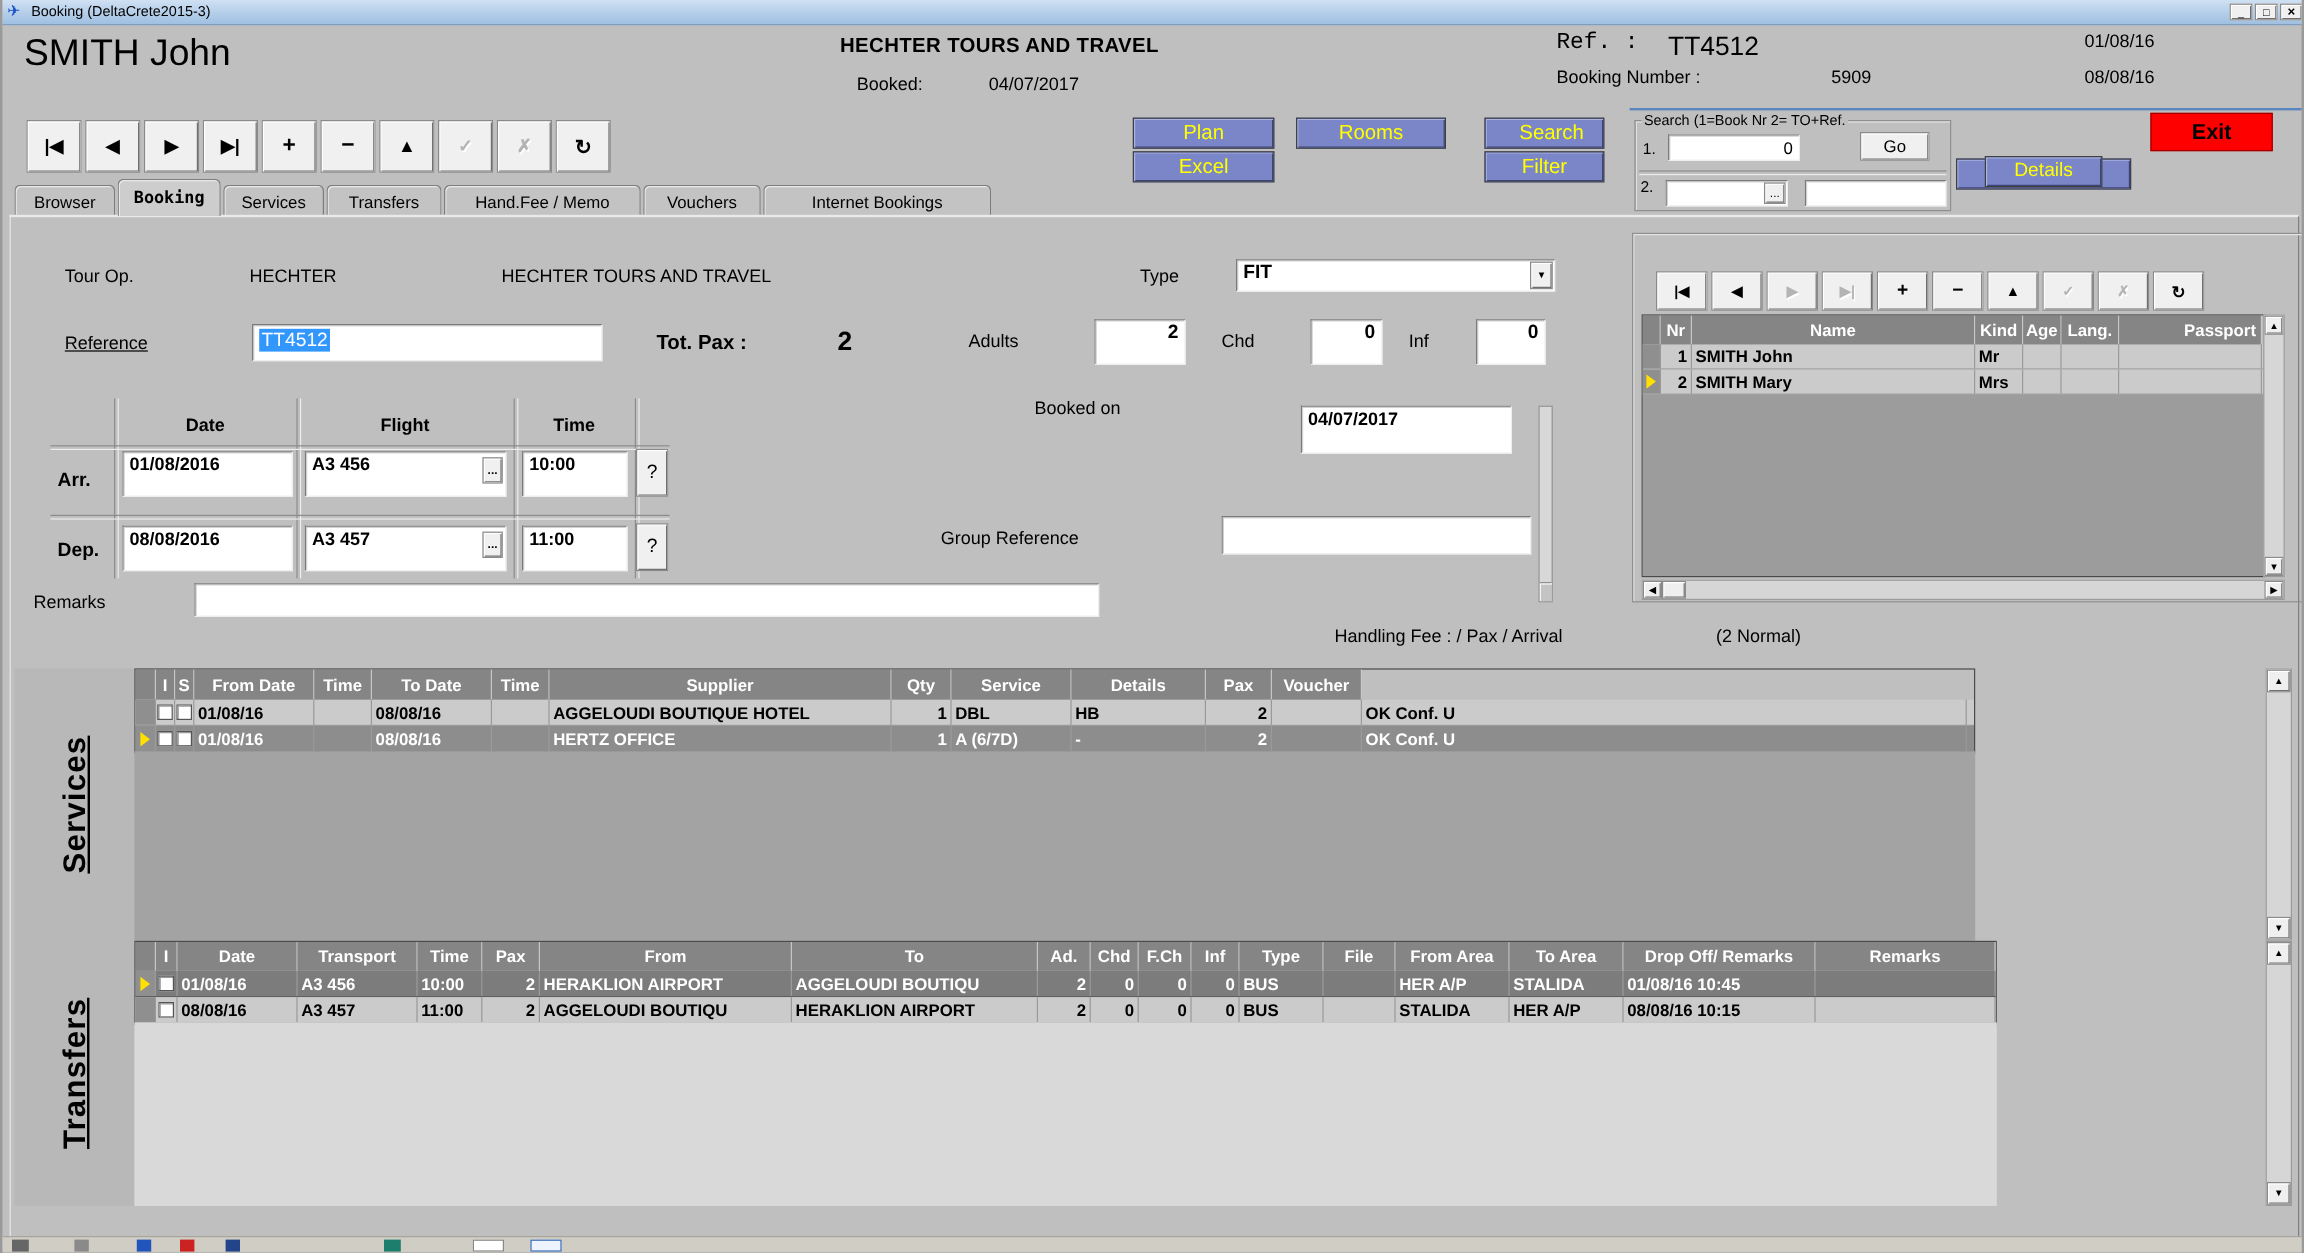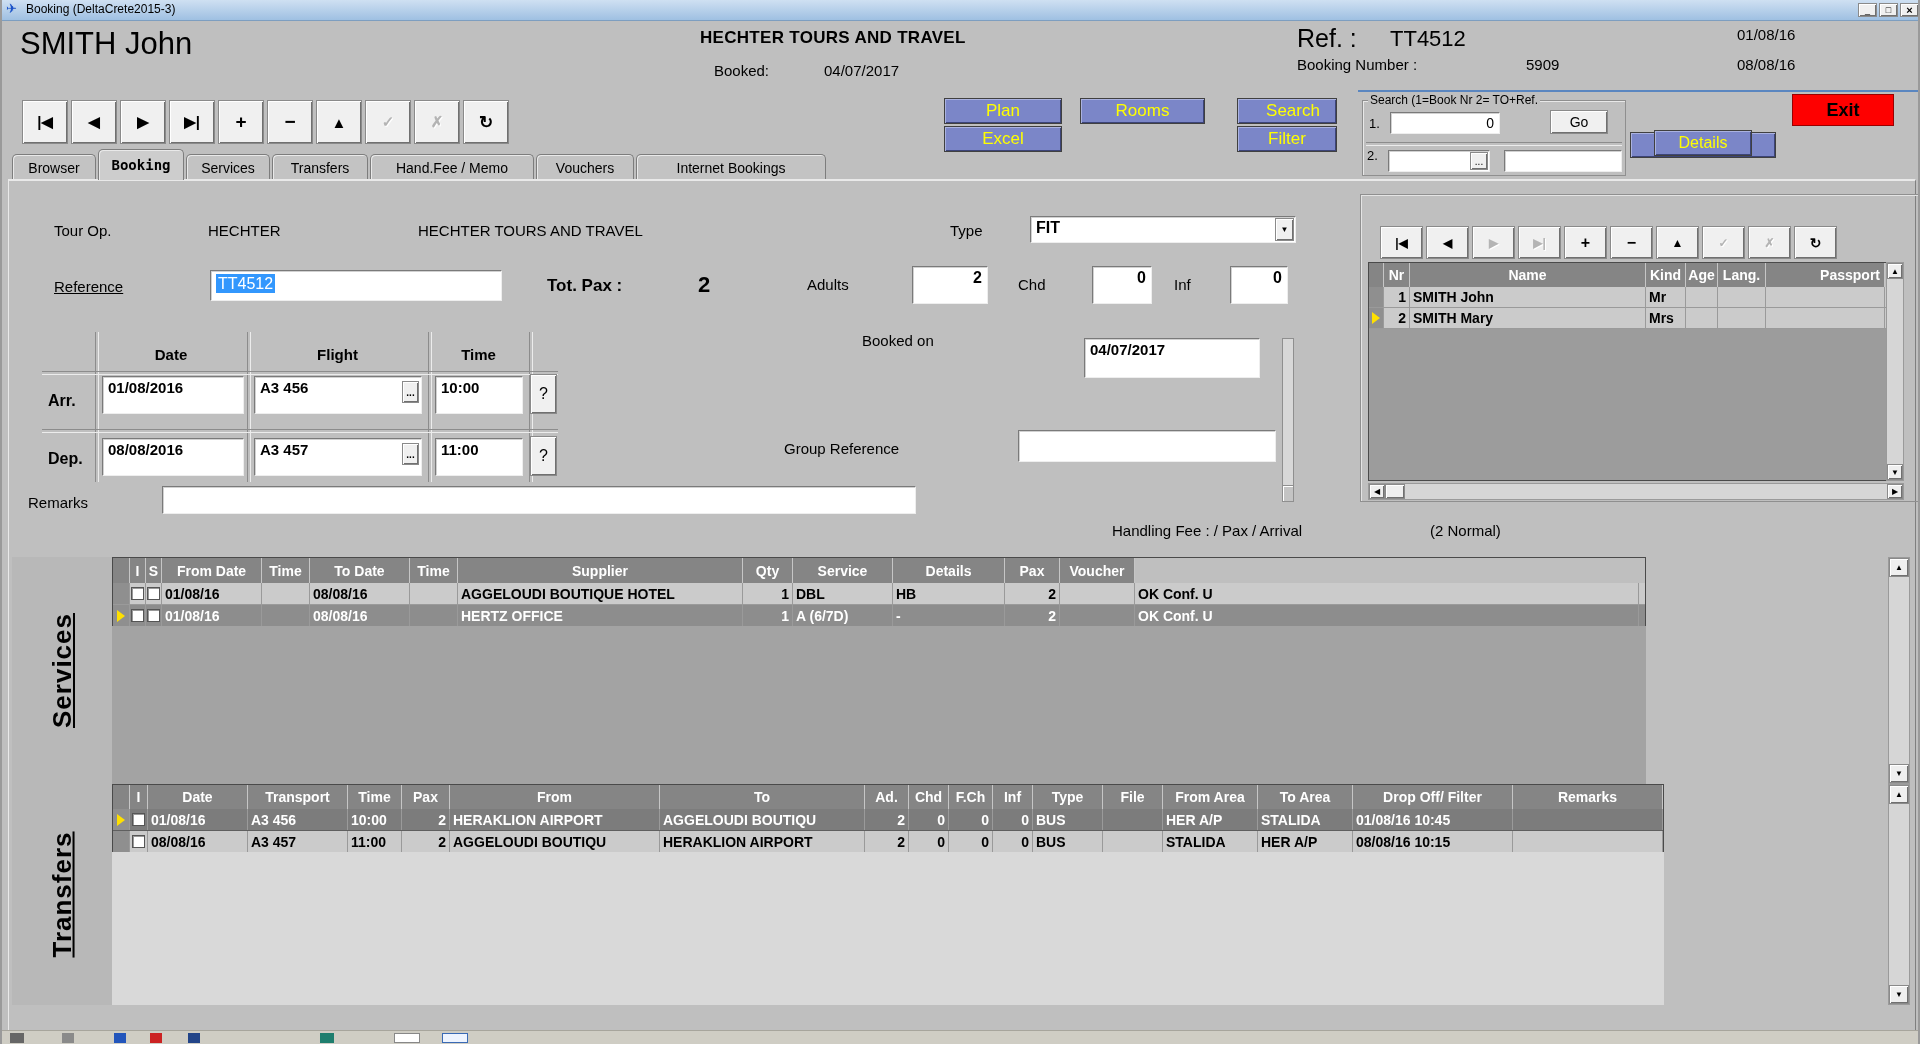--- a/index.html
+++ b/index.html
@@ -64,21 +64,21 @@
     <span class="btn3d" style="left:1898px;top:3px;width:19px;height:14px;">
       <span style="font-size:11px;font-weight:bold;">×</span>
     </span>
   </div>
 
   <div class="abs" style="left:0;top:20px;width:1920px;height:72px;">
     <span class="lbl" style="left:18px;top:6px;font-size:31px;">SMITH John</span>
     <span class="lbl b" style="left:698px;top:8px;font-size:17px;letter-spacing:.3px;">HECHTER TOURS AND TRAVEL</span>
     <span class="lbl" style="left:712px;top:42px;">Booked:</span>
     <span class="lbl" style="left:822px;top:42px;">04/07/2017</span>
-    <span class="lbl" style="left:1295px;top:4px;font-size:25px;">Ref. :</span>
+    <span class="lbl" style="left:1295px;top:4px;font-size:19px;font-family:Liberation Mono, monospace;">Ref. :</span>
     <span class="lbl" style="left:1388px;top:6px;font-size:22px;">TT4512</span>
     <span class="lbl" style="left:1295px;top:36px;">Booking Number :</span>
     <span class="lbl" style="left:1524px;top:36px;">5909</span>
     <span class="lbl" style="left:1735px;top:6px;">01/08/16</span>
     <span class="lbl" style="left:1735px;top:36px;">08/08/16</span>
   </div>
   <div class="abs" style="left:1356px;top:90px;width:564px;height:2px;background:#5a86c0;"></div>
 
   <div class="abs" style="left:0;top:92px;width:1920px;height:88px;">
 
@@ -447,21 +447,21 @@
       <div class="gridhead">From</div>
       <div class="gridhead">To</div>
       <div class="gridhead">Ad.</div>
       <div class="gridhead">Chd</div>
       <div class="gridhead">F.Ch</div>
       <div class="gridhead">Inf</div>
       <div class="gridhead">Type</div>
       <div class="gridhead">File</div>
       <div class="gridhead">From Area</div>
       <div class="gridhead">To Area</div>
-      <div class="gridhead">Drop Off/ Filter</div>
+      <div class="gridhead">Drop Off/ Remarks</div>
       <div class="gridhead">Remarks</div>
     </div>
     <div class="rowSelDark" style="display:grid;grid-template-columns:17px 18px 100px 100px 54px 48px 210px 205px 44px 40px 44px 40px 70px 60px 95px 95px 160px 150px;height:21px;border-bottom:1px solid #5f5f5f;">
       <div class="ind">
           <span class="arrow"></span>
         </div>
       <div class="cell" style="justify-content:center;padding:0;">
           <span class="cbx"></span>
         </div>
       <div class="cell">01/08/16</div>

